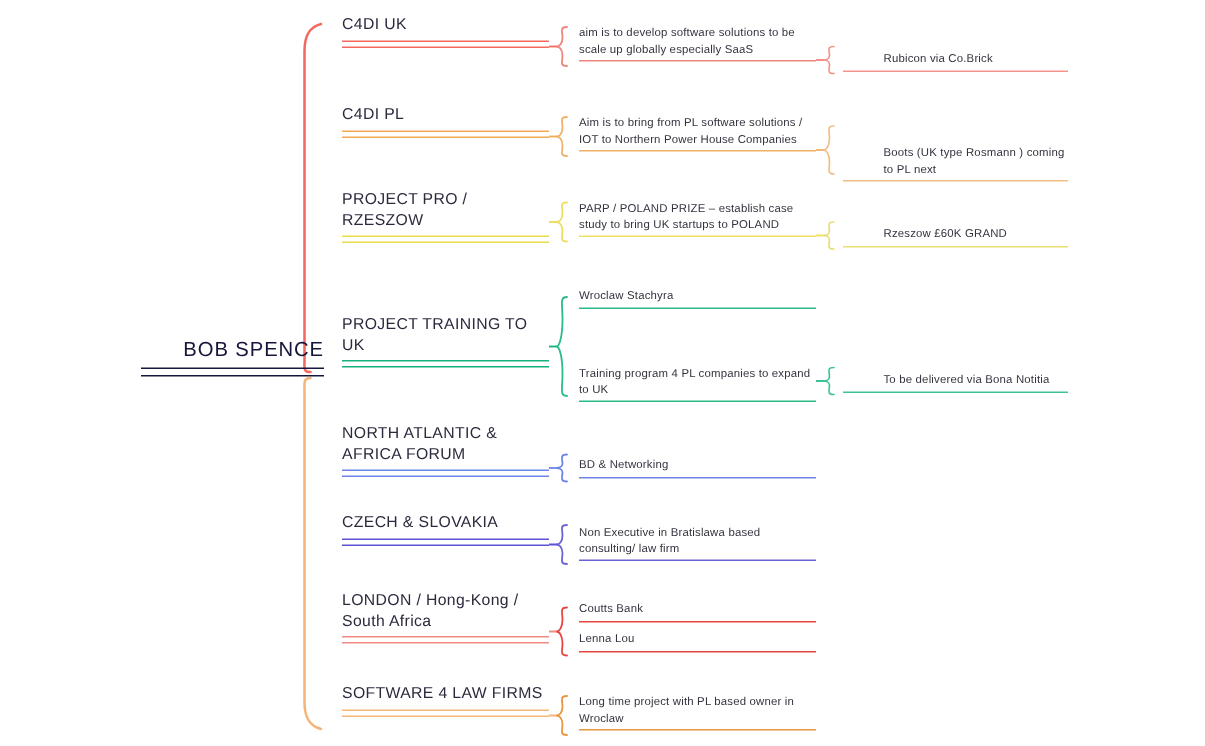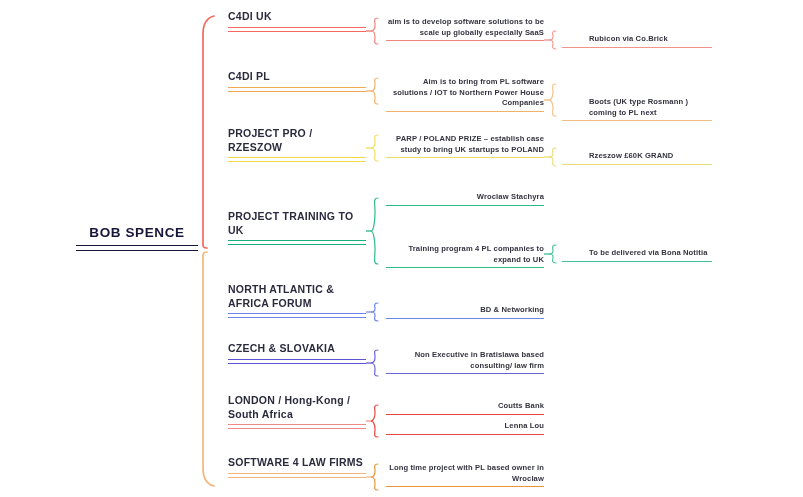--- a/index.html
+++ b/index.html
@@ -24,33 +24,32 @@
   .svg-layer {
     position: absolute;
     left: 0; top: 0;
     width: 803px;
     height: 497px;
     pointer-events: none;
   }
   .node {
     position: absolute;
     box-sizing: border-box;
-    font-weight: bold;
   }
   .node-text {
     display: block;
     white-space: pre-line;
     letter-spacing: 0.2px;
   }
   
   .root {
-    left: 76px;
+    left: 94px;
     top: 224px;
     width: 122px;
-    text-align: center;
+    text-align: right;
   }
   .root .node-text {
     font-size: 13.5px;
     color: #16163a;
     letter-spacing: 0.6px;
     line-height: 17px;
   }
   .root .rule {
     margin-top: 4px;
     height: 4px;
@@ -73,21 +72,20 @@
     height: 3px;
     border-top-width: 1.3px;
     border-bottom-width: 1.3px;
     border-top-style: solid;
     border-bottom-style: solid;
   }
   
   .lvl2 {
     left: 386px;
     width: 158px;
-    text-align: right;
   }
   .lvl2 .node-text {
     font-size: 7.6px;
     color: #33333f;
     line-height: 10.5px;
     letter-spacing: 0.12px;
   }
   .lvl2 .rule {
     margin-top: 2px;
     height: 0;

